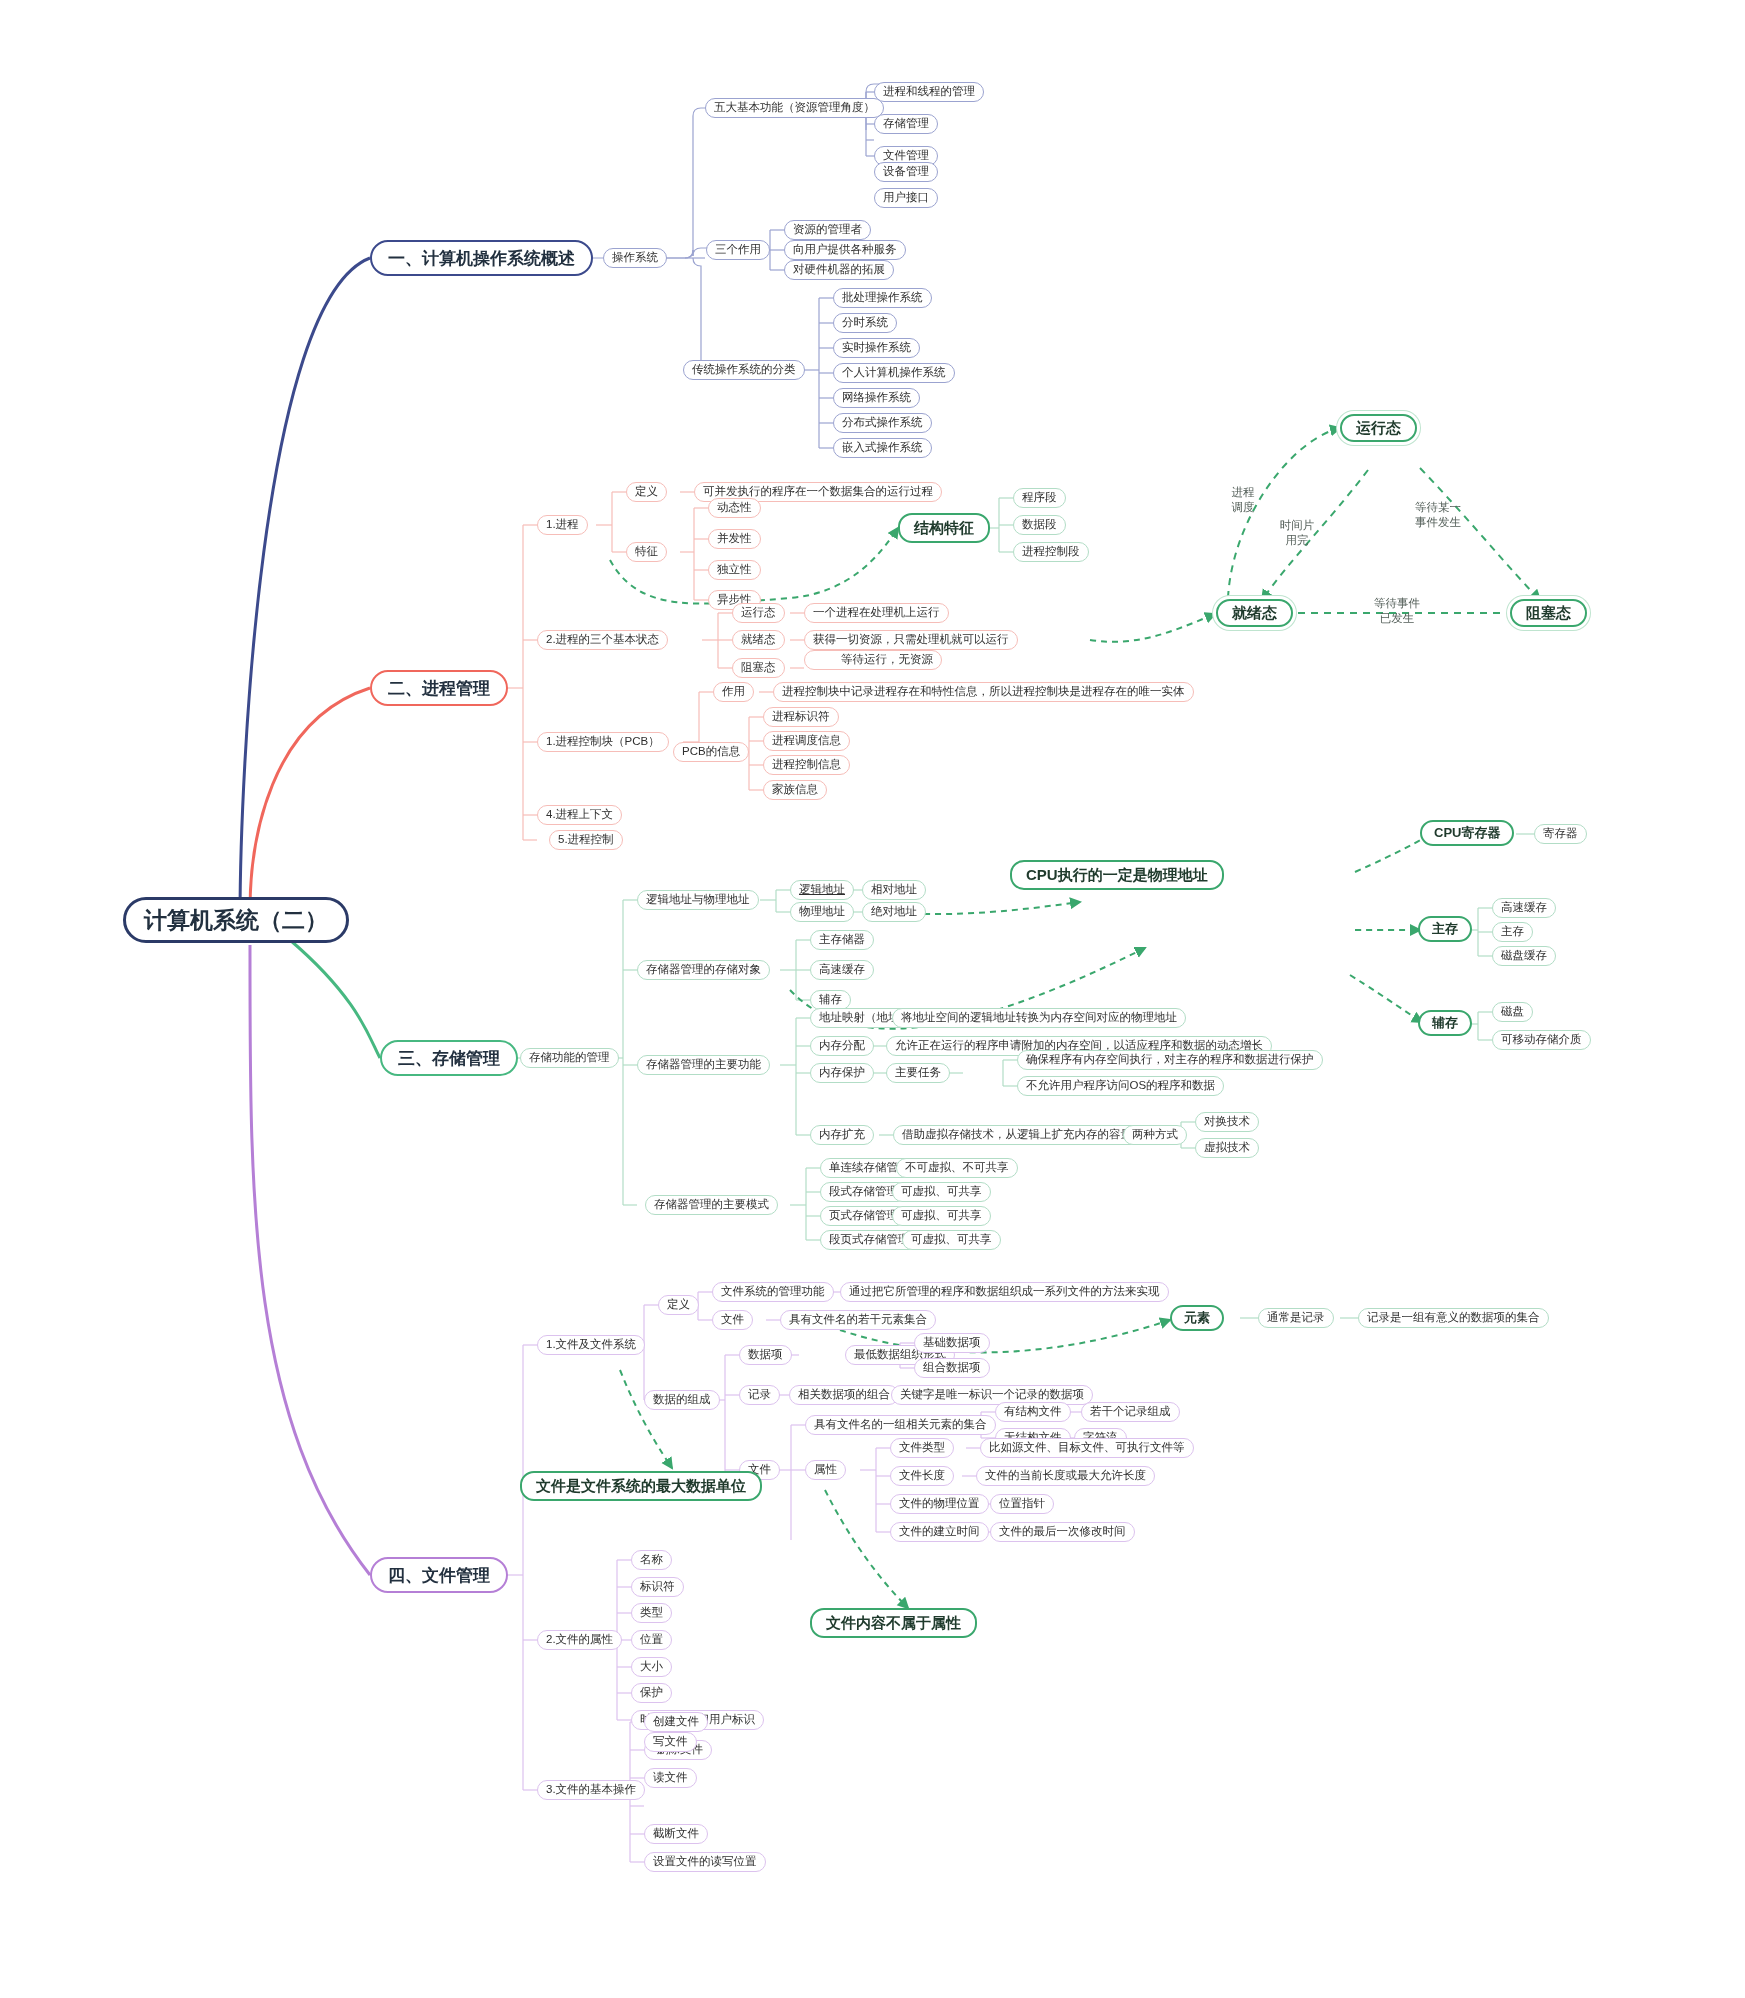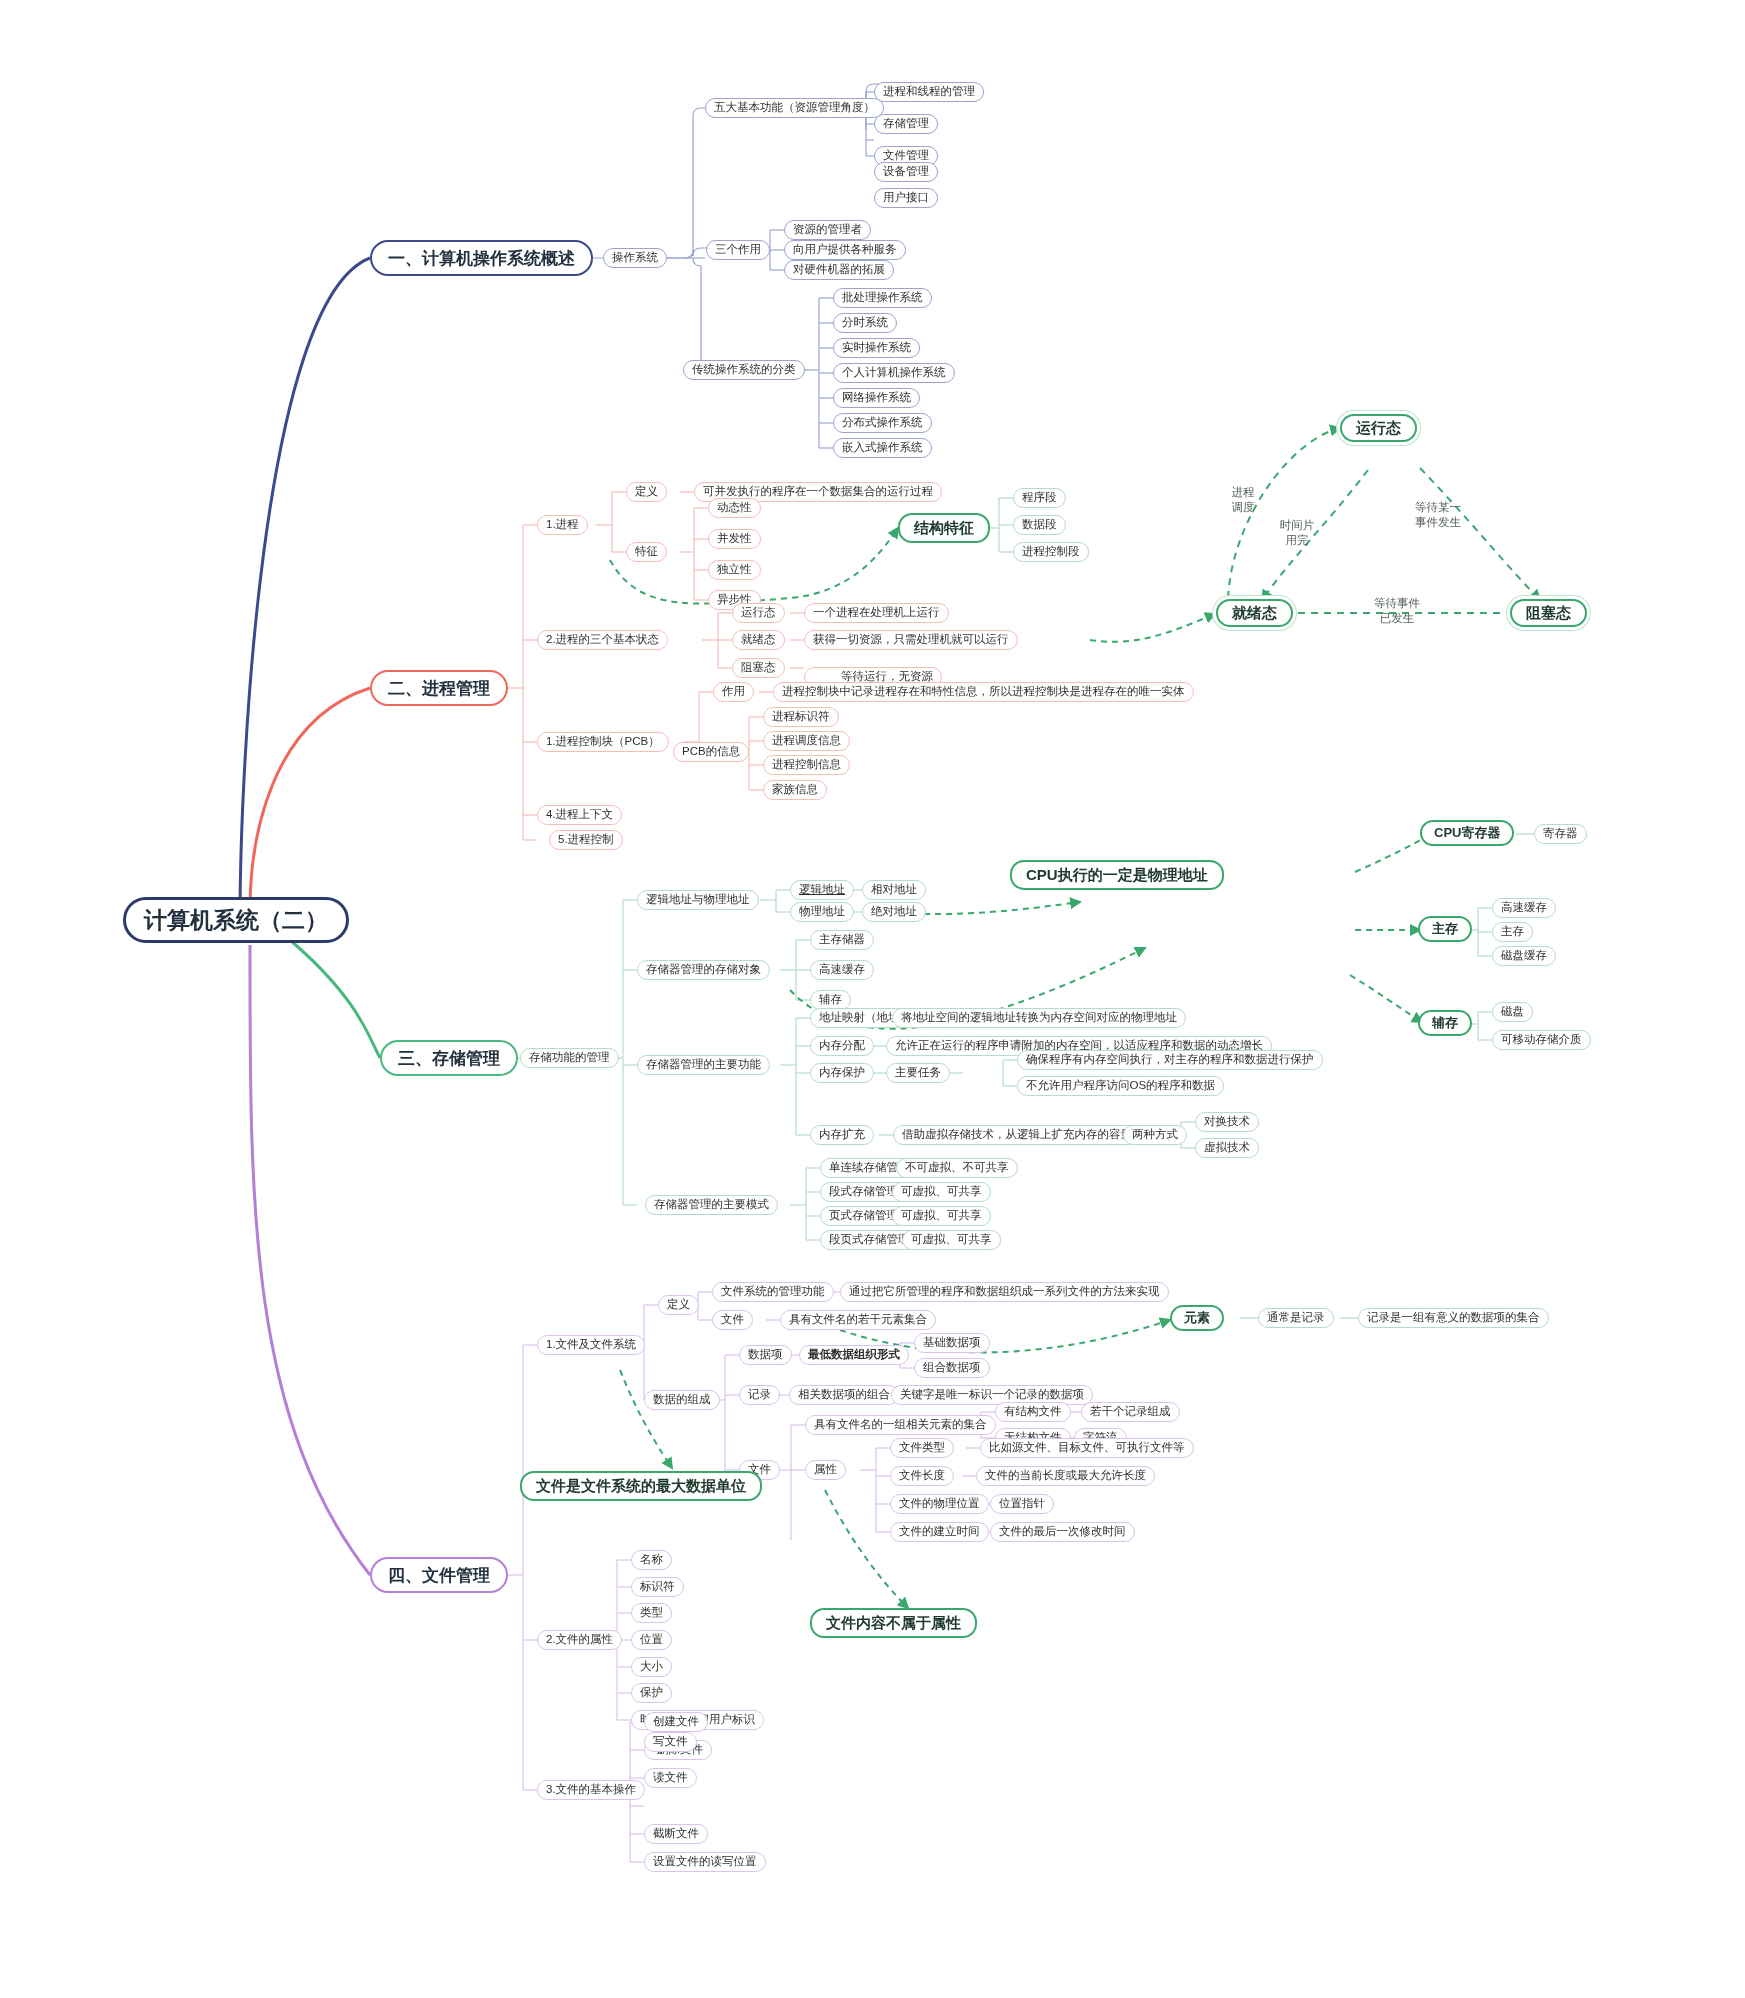--- a/index.html
+++ b/index.html
@@ -354,21 +354,21 @@
   <div class="node pill p-green" style="left:1013px;top:488px;">程序段</div>
   <div class="node pill p-green" style="left:1013px;top:515px;">数据段</div>
   <div class="node pill p-green" style="left:1013px;top:542px;">进程控制段</div>
 
   <div class="node pill p-red" style="left:537px;top:630px;">2.进程的三个基本状态</div>
   <div class="node pill p-red" style="left:732px;top:603px;">运行态</div>
   <div class="node pill p-red" style="left:804px;top:603px;">一个进程在处理机上运行</div>
   <div class="node pill p-red" style="left:732px;top:630px;">就绪态</div>
   <div class="node pill p-red" style="left:804px;top:630px;">获得一切资源，只需处理机就可以运行</div>
   <div class="node pill p-red" style="left:732px;top:658px;">阻塞态</div>
-  <div class="node pill p-red" style="left:804px;top:667px;padding-left:36px;">等待运行，无资源</div>
+  <div class="node pill p-red" style="left:804px;top:650px;padding-left:36px;">等待运行，无资源</div>
 
   <div class="node pill p-red" style="left:537px;top:732px;">1.进程控制块（PCB）</div>
   <div class="node pill p-red" style="left:713px;top:682px;">作用</div>
   <div class="node pill p-red" style="left:773px;top:682px;">进程控制块中记录进程存在和特性信息，所以进程控制块是进程存在的唯一实体</div>
   <div class="node pill p-red" style="left:673px;top:742px;">PCB的信息</div>
   <div class="node pill p-red" style="left:763px;top:707px;">进程标识符</div>
   <div class="node pill p-red" style="left:763px;top:731px;">进程调度信息</div>
   <div class="node pill p-red" style="left:763px;top:755px;">进程控制信息</div>
   <div class="node pill p-red" style="left:763px;top:780px;">家族信息</div>
 
@@ -446,21 +446,21 @@
   <div class="node pill p-purple" style="left:840px;top:1282px;">通过把它所管理的程序和数据组织成一系列文件的方法来实现</div>
   <div class="node pill p-purple" style="left:712px;top:1310px;">文件</div>
   <div class="node pill p-purple" style="left:780px;top:1310px;">具有文件名的若干元素集合</div>
 
   <div class="node hi-sm" style="left:1170px;top:1305px;">元素</div>
   <div class="node pill p-green" style="left:1258px;top:1308px;">通常是记录</div>
   <div class="node pill p-green" style="left:1358px;top:1308px;">记录是一组有意义的数据项的集合</div>
 
   <div class="node pill p-purple" style="left:644px;top:1390px;">数据的组成</div>
   <div class="node pill p-purple" style="left:739px;top:1345px;">数据项</div>
-  <div class="node pill p-purple" style="left:799px;top:1345px;font-weight:bold;">最低数据组织形式</div>
+  <div class="node pill p-purple" style="left:845px;top:1345px;">最低数据组织形式</div>
   <div class="node pill p-purple" style="left:914px;top:1333px;">基础数据项</div>
   <div class="node pill p-purple" style="left:914px;top:1358px;">组合数据项</div>
   <div class="node pill p-purple" style="left:739px;top:1385px;">记录</div>
   <div class="node pill p-purple" style="left:789px;top:1385px;">相关数据项的组合</div>
   <div class="node pill p-purple" style="left:891px;top:1385px;">关键字是唯一标识一个记录的数据项</div>
   <div class="node pill p-purple" style="left:739px;top:1460px;">文件</div>
   <div class="node pill p-purple" style="left:805px;top:1415px;">具有文件名的一组相关元素的集合</div>
   <div class="node pill p-purple" style="left:995px;top:1402px;">有结构文件</div>
   <div class="node pill p-purple" style="left:1081px;top:1402px;">若干个记录组成</div>
   <div class="node pill p-purple" style="left:995px;top:1428px;">无结构文件</div>

